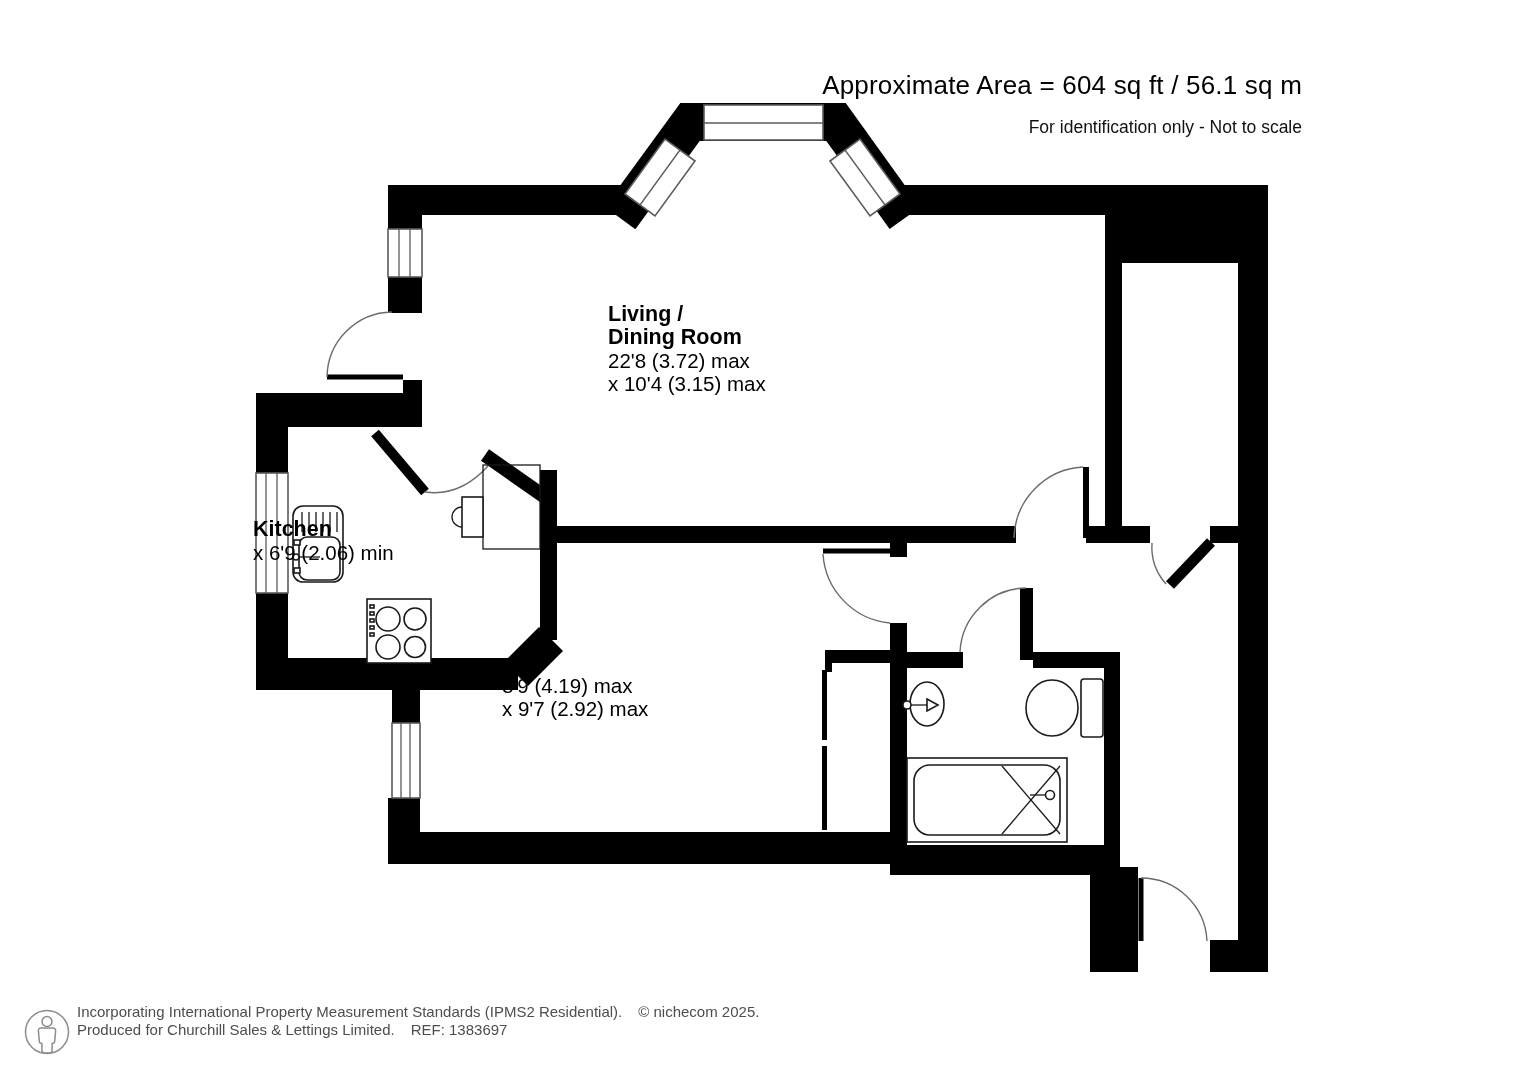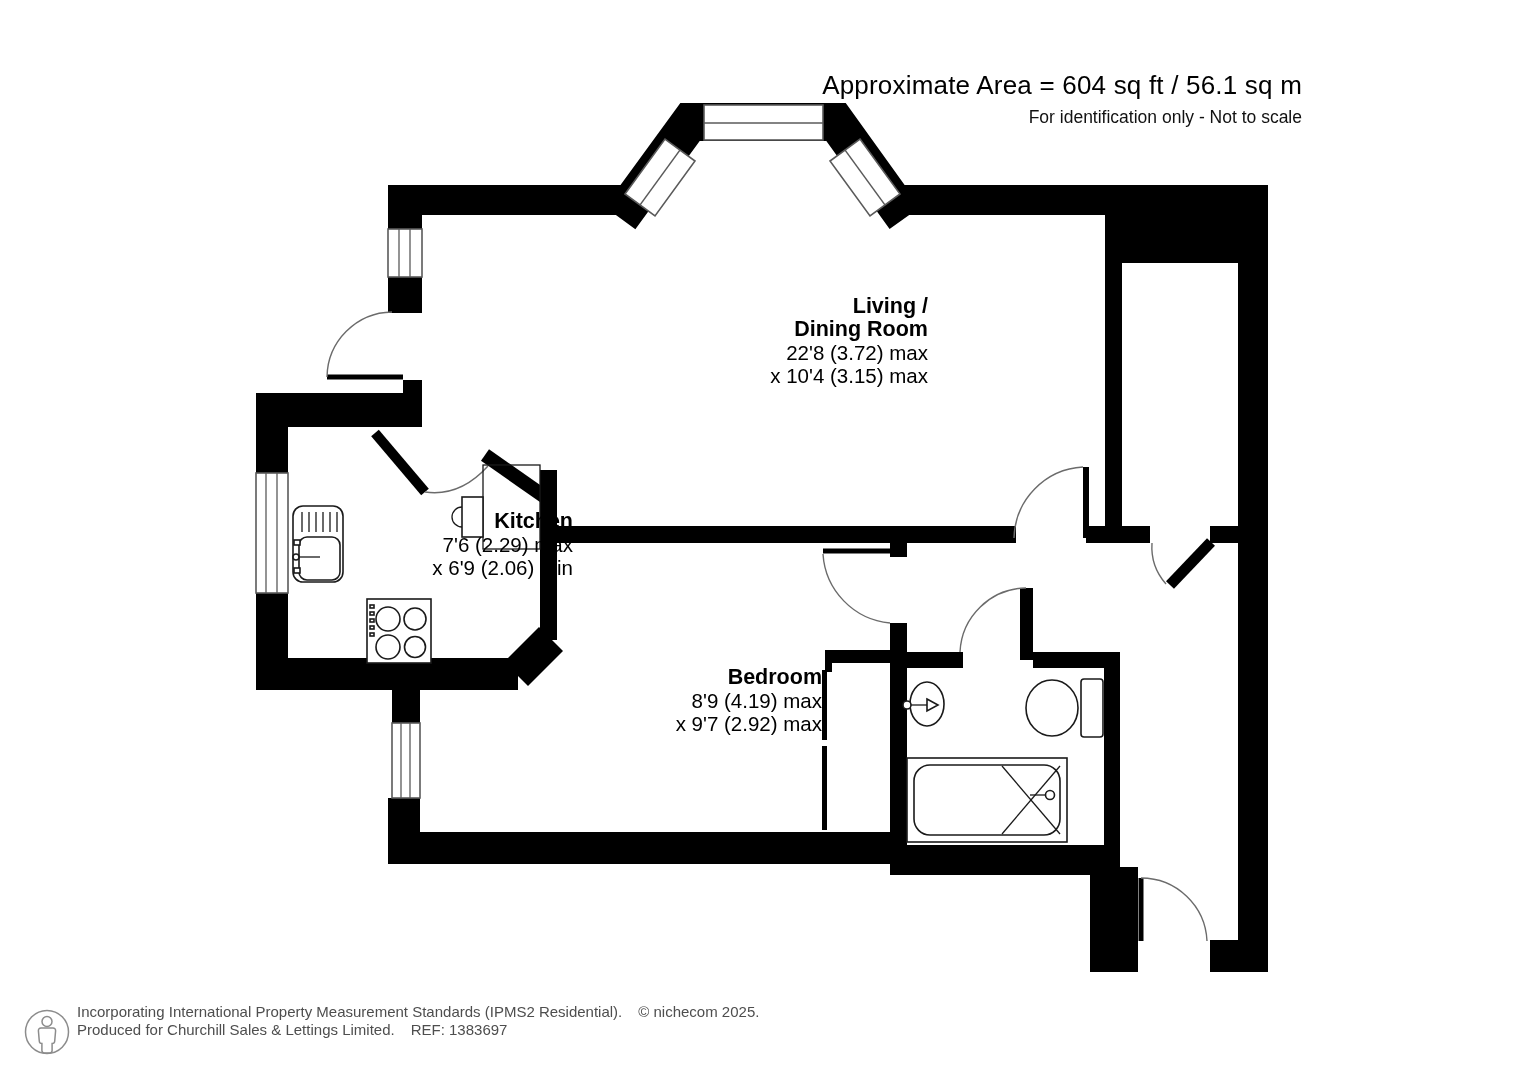--- a/index.html
+++ b/index.html
@@ -7,27 +7,27 @@
     position: relative;
     width: 1327px;
     height: 1080px;
     background: #ffffff;
     font-family: "Liberation Sans", sans-serif;
     color: #000;
     overflow: hidden;
   }
   #plan-svg { position: absolute; left: 0; top: 0; }
 
-  .room-label { position: absolute; width: 320px; text-align: right; line-height: 23px; }
+  .room-label { position: absolute; width: 320px; text-align: left; line-height: 23px; margin-top: 8px; }
   .room-name { font-weight: bold; font-size: 21.5px; }
   .room-dims { font-weight: normal; font-size: 20.5px; }
 
   #header-block { position: absolute; top: 70px; right: 25px; text-align: right; }
   #header-area { font-size: 26px; font-weight: normal; letter-spacing: 0.2px; }
-  #header-disclaimer { font-size: 17.5px; margin-top: 6px; color: #111; }
+  #header-disclaimer { font-size: 17.5px; margin-top: 16px; color: #111; }
 
   #footer-block { position: absolute; left: 77px; top: 1003px; font-size: 15px; line-height: 17.5px; color: #4e4e4e; }
   #footer-icon { position: absolute; left: 23px; top: 1006px; }
   .spacer-left { margin-left: 16px; }
 
   svg .wall { fill: #000000; stroke: none; }
   svg .wall-line { stroke: #000000; fill: none; }
   svg .win { fill: #ffffff; stroke: #5a5a5a; stroke-width: 1.6; }
   svg .win-line { stroke: #5a5a5a; stroke-width: 1.3; fill: none; }
   svg .arc { stroke: #6b6b6b; stroke-width: 1.4; fill: none; }
@@ -216,26 +216,24 @@
 
   <div class="room-label" style="left:608px; top:295px;">
     <div class="room-name">Living /</div>
     <div class="room-name">Dining Room</div>
     <div class="room-dims">22'8 (3.72) max</div>
     <div class="room-dims">x 10'4 (3.15) max</div>
   </div>
 
   <div class="room-label" style="left:253px; top:510px;">
     <div class="room-name">Kitchen</div>
-    <div class="room-dims">7'6 (2.29) max</div>
     <div class="room-dims">x 6'9 (2.06) min</div>
   </div>
 
   <div class="room-label" style="left:502px; top:666px;">
-    <div class="room-name">Bedroom</div>
     <div class="room-dims">8'9 (4.19) max</div>
     <div class="room-dims">x 9'7 (2.92) max</div>
   </div>
 
   <svg id="footer-icon" width="48" height="53" viewBox="0 0 48 53">
     <g fill="none" stroke="#8c8c8c" stroke-width="1.5">
       <circle cx="24" cy="26" r="21.5"></circle>
       <circle cx="24" cy="15.5" r="5"></circle>
       <path d="M 18,22 L 30,22 C 31.6,22 32.7,23.2 32.6,24.7 L 31.7,35.2 C 31.6,36.6 30.4,37.4 29.1,37.4 L 29.1,44.6 C 29.1,46.1 28,47 26.6,47 L 21.4,47 C 20,47 18.9,46.1 18.9,44.6 L 18.9,37.4 C 17.6,37.4 16.4,36.6 16.3,35.2 L 15.4,24.7 C 15.3,23.2 16.4,22 18,22 Z"></path>
     </g>

